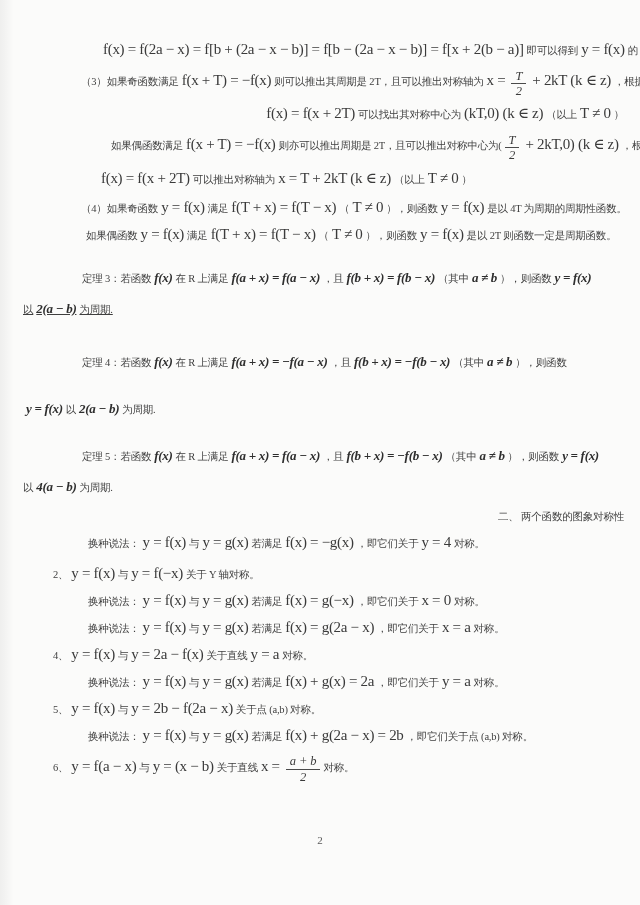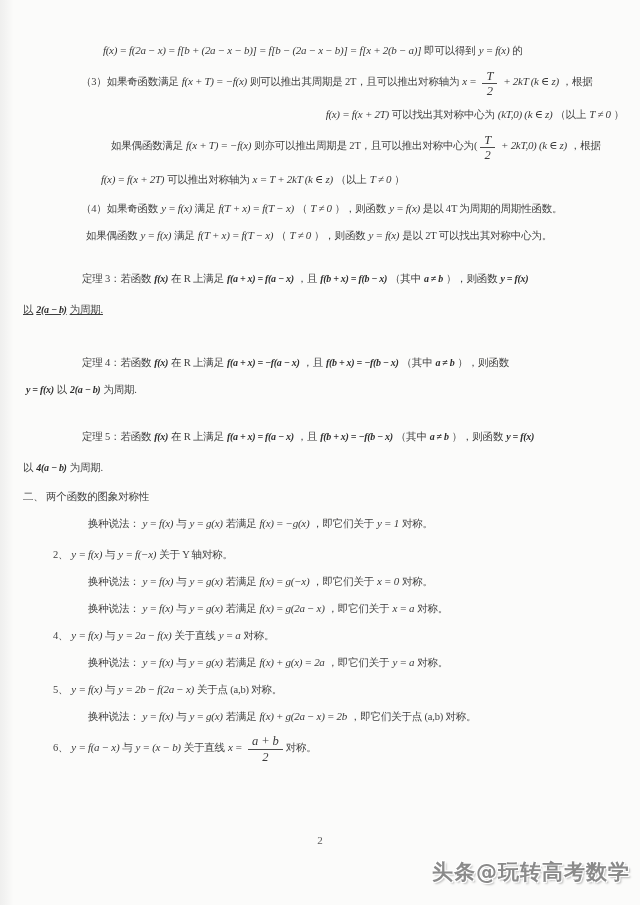--- a/index.html
+++ b/index.html
@@ -26,28 +26,27 @@
     left: 23px;
     right: 16px;
   }
   .line {
     line-height: 25px;
     white-space: nowrap;
     letter-spacing: -0.1px;
   }
   .t-c  { font-size: 10.5px; letter-spacing: -0.2px; }
   .t-m  {
-    font-size: 11px;
-    font-style: italic;
+    font-size: 15px;
     letter-spacing: -0.3px;
     margin: 0 3px;
     color: #3a3a3a;
   }
   .t-mb {
-    font-size: 10px;
+    font-size: 13px;
     font-style: italic;
     font-weight: bold;
     letter-spacing: -0.3px;
     margin: 0 3px;
     color: #2e2e2e;
   }
   .frac {
     display: inline-block;
     vertical-align: -10px;
     text-align: center;
@@ -89,33 +88,32 @@
 
 <div class="page">
   <div class="edge-shade"></div>
   <div class="content" id="doc-lines">
       <div class="line" style="padding-left: 77px; margin-top: 0px;"><span class="t-m">f(x) = f(2a − x) = f[b + (2a − x − b)] = f[b − (2a − x − b)] = f[x + 2(b − a)]</span><span class="t-c">即可以得到</span><span class="t-m">y = f(x)</span><span class="t-c">的</span></div>
       <div class="line" style="padding-left: 58px; margin-top: 4px;"><span class="t-c">（3）如果奇函数满足</span><span class="t-m">f(x + T) = −f(x)</span><span class="t-c">则可以推出其周期是 2T，且可以推出对称轴为</span><span class="t-m">x =</span><span class="frac"><span class="fn">T</span><span class="fd">2</span></span><span class="t-m">+ 2kT (k ∈ z)</span><span class="t-c">，根据</span></div>
       <div class="line" style="padding-left: 75px; margin-top: 2px; text-align: right;"><span class="t-m">f(x) = f(x + 2T)</span><span class="t-c">可以找出其对称中心为</span><span class="t-m">(kT,0) (k ∈ z)</span><span class="t-c">（以上</span><span class="t-m">T ≠ 0</span><span class="t-c">）</span></div>
       <div class="line" style="padding-left: 88px; margin-top: 4px;"><span class="t-c">如果偶函数满足</span><span class="t-m">f(x + T) = −f(x)</span><span class="t-c">则亦可以推出周期是 2T，且可以推出对称中心为(</span><span class="frac"><span class="fn">T</span><span class="fd">2</span></span><span class="t-m">+ 2kT,0) (k ∈ z)</span><span class="t-c">，根据</span></div>
       <div class="line" style="padding-left: 75px; margin-top: 2px;"><span class="t-m">f(x) = f(x + 2T)</span><span class="t-c">可以推出对称轴为</span><span class="t-m">x = T + 2kT (k ∈ z)</span><span class="t-c">（以上</span><span class="t-m">T ≠ 0</span><span class="t-c">）</span></div>
       <div class="line" style="padding-left: 58px; margin-top: 2px;"><span class="t-c">（4）如果奇函数</span><span class="t-m">y = f(x)</span><span class="t-c">满足</span><span class="t-m">f(T + x) = f(T − x)</span><span class="t-c">（</span><span class="t-m">T ≠ 0</span><span class="t-c">），则函数</span><span class="t-m">y = f(x)</span><span class="t-c">是以 4T 为周期的周期性函数。</span></div>
-      <div class="line" style="padding-left: 63px; margin-top: 0px;"><span class="t-c">如果偶函数</span><span class="t-m">y = f(x)</span><span class="t-c">满足</span><span class="t-m">f(T + x) = f(T − x)</span><span class="t-c">（</span><span class="t-m">T ≠ 0</span><span class="t-c">），则函数</span><span class="t-m">y = f(x)</span><span class="t-c">是以 2T 可以找出其对称中心为。</span></div>
+      <div class="line" style="padding-left: 63px; margin-top: 0px;"><span class="t-c">如果偶函数</span><span class="t-m">y = f(x)</span><span class="t-c">满足</span><span class="t-m">f(T + x) = f(T − x)</span><span class="t-c">（</span><span class="t-m">T ≠ 0</span><span class="t-c">），则函数</span><span class="t-m">y = f(x)</span><span class="t-c">是以 2T 则函数一定是周期函数。</span></div>
       <div class="line" style="padding-left: 59px; margin-top: 16px;"><span class="t-c">定理 3：若函数</span><span class="t-mb">f(x)</span><span class="t-c">在 R 上满足</span><span class="t-mb">f(a + x) = f(a − x)</span><span class="t-c">，且</span><span class="t-mb">f(b + x) = f(b − x)</span><span class="t-c">（其中</span><span class="t-mb">a ≠ b</span><span class="t-c">），则函数</span><span class="t-mb">y = f(x)</span></div>
       <div class="line" style="padding-left: 0px; margin-top: 4px; text-decoration: underline;"><span class="t-c">以</span><span class="t-mb">2(a − b)</span><span class="t-c">为周期.</span></div>
       <div class="line" style="padding-left: 59px; margin-top: 26px;"><span class="t-c">定理 4：若函数</span><span class="t-mb">f(x)</span><span class="t-c">在 R 上满足</span><span class="t-mb">f(a + x) = −f(a − x)</span><span class="t-c">，且</span><span class="t-mb">f(b + x) = −f(b − x)</span><span class="t-c">（其中</span><span class="t-mb">a ≠ b</span><span class="t-c">），则函数</span></div>
-      <div class="line" style="padding-left: 0px; margin-top: 0;"><span class="t-mb">y = f(x)</span><span class="t-c">以</span><span class="t-mb">2(a − b)</span><span class="t-c">为周期.</span></div>
+      <div class="line" style="padding-left: 0px; margin-top: 20px;"><span class="t-mb">y = f(x)</span><span class="t-c">以</span><span class="t-mb">2(a − b)</span><span class="t-c">为周期.</span></div>
       <div class="line" style="padding-left: 59px; margin-top: 20px;"><span class="t-c">定理 5：若函数</span><span class="t-mb">f(x)</span><span class="t-c">在 R 上满足</span><span class="t-mb">f(a + x) = f(a − x)</span><span class="t-c">，且</span><span class="t-mb">f(b + x) = −f(b − x)</span><span class="t-c">（其中</span><span class="t-mb">a ≠ b</span><span class="t-c">），则函数</span><span class="t-mb">y = f(x)</span></div>
       <div class="line" style="padding-left: 0px; margin-top: 4px;"><span class="t-c">以</span><span class="t-mb">4(a − b)</span><span class="t-c">为周期.</span></div>
-      <div class="line" style="padding-left: 0px; margin-top: 2px;"><span class="t-c">二、 两个函数的图象对称性</span></div>
-      <div class="line" style="padding-left: 65px; margin-top: 0px;"><span class="t-c">换种说法：</span><span class="t-m">y = f(x)</span><span class="t-c">与</span><span class="t-m">y = g(x)</span><span class="t-c">若满足</span><span class="t-m">f(x) = −g(x)</span><span class="t-c">，即它们关于</span><span class="t-m">y = 1</span><span class="t-c">对称。</span></div>
+      <div class="line" style="padding-left: 0px; margin-top: 2px; text-align: right;"><span class="t-c">二、 两个函数的图象对称性</span></div>
+      <div class="line" style="padding-left: 65px; margin-top: 0px;"><span class="t-c">换种说法：</span><span class="t-m">y = f(x)</span><span class="t-c">与</span><span class="t-m">y = g(x)</span><span class="t-c">若满足</span><span class="t-m">f(x) = −g(x)</span><span class="t-c">，即它们关于</span><span class="t-m">y = 4</span><span class="t-c">对称。</span></div>
       <div class="line" style="padding-left: 30px; margin-top: 4px;"><span class="t-c">2、</span><span class="t-m">y = f(x)</span><span class="t-c">与</span><span class="t-m">y = f(−x)</span><span class="t-c">关于 Y 轴对称。</span></div>
       <div class="line" style="padding-left: 65px; margin-top: 0px;"><span class="t-c">换种说法：</span><span class="t-m">y = f(x)</span><span class="t-c">与</span><span class="t-m">y = g(x)</span><span class="t-c">若满足</span><span class="t-m">f(x) = g(−x)</span><span class="t-c">，即它们关于</span><span class="t-m">x = 0</span><span class="t-c">对称。</span></div>
       <div class="line" style="padding-left: 65px; margin-top: 0px;"><span class="t-c">换种说法：</span><span class="t-m">y = f(x)</span><span class="t-c">与</span><span class="t-m">y = g(x)</span><span class="t-c">若满足</span><span class="t-m">f(x) = g(2a − x)</span><span class="t-c">，即它们关于</span><span class="t-m">x = a</span><span class="t-c">对称。</span></div>
       <div class="line" style="padding-left: 30px; margin-top: 0px;"><span class="t-c">4、</span><span class="t-m">y = f(x)</span><span class="t-c">与</span><span class="t-m">y = 2a − f(x)</span><span class="t-c">关于直线</span><span class="t-m">y = a</span><span class="t-c">对称。</span></div>
       <div class="line" style="padding-left: 65px; margin-top: 0px;"><span class="t-c">换种说法：</span><span class="t-m">y = f(x)</span><span class="t-c">与</span><span class="t-m">y = g(x)</span><span class="t-c">若满足</span><span class="t-m">f(x) + g(x) = 2a</span><span class="t-c">，即它们关于</span><span class="t-m">y = a</span><span class="t-c">对称。</span></div>
       <div class="line" style="padding-left: 30px; margin-top: 0px;"><span class="t-c">5、</span><span class="t-m">y = f(x)</span><span class="t-c">与</span><span class="t-m">y = 2b − f(2a − x)</span><span class="t-c">关于点 (a,b) 对称。</span></div>
       <div class="line" style="padding-left: 65px; margin-top: 0px;"><span class="t-c">换种说法：</span><span class="t-m">y = f(x)</span><span class="t-c">与</span><span class="t-m">y = g(x)</span><span class="t-c">若满足</span><span class="t-m">f(x) + g(2a − x) = 2b</span><span class="t-c">，即它们关于点 (a,b) 对称。</span></div>
       <div class="line" style="padding-left: 30px; margin-top: 4px;"><span class="t-c">6、</span><span class="t-m">y = f(a − x)</span><span class="t-c">与</span><span class="t-m">y = (x − b)</span><span class="t-c">关于直线</span><span class="t-m">x =</span><span class="frac"><span class="fn">a + b</span><span class="fd">2</span></span><span class="t-c">对称。</span></div>
     </div>
   <div class="pagenum">2</div>
-  <div class="watermark">头条@玩转高考数学</div>
 </div>
 
 </body></html>

